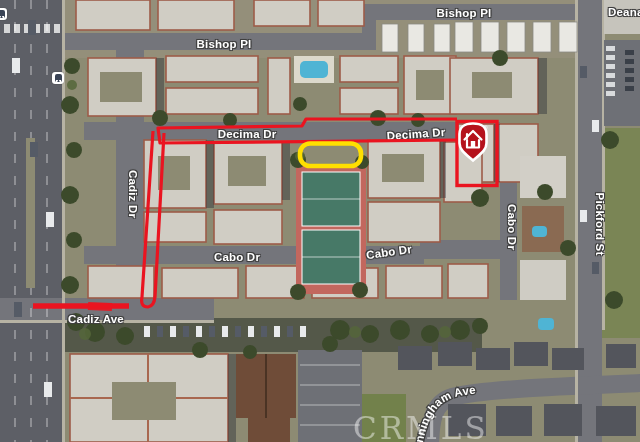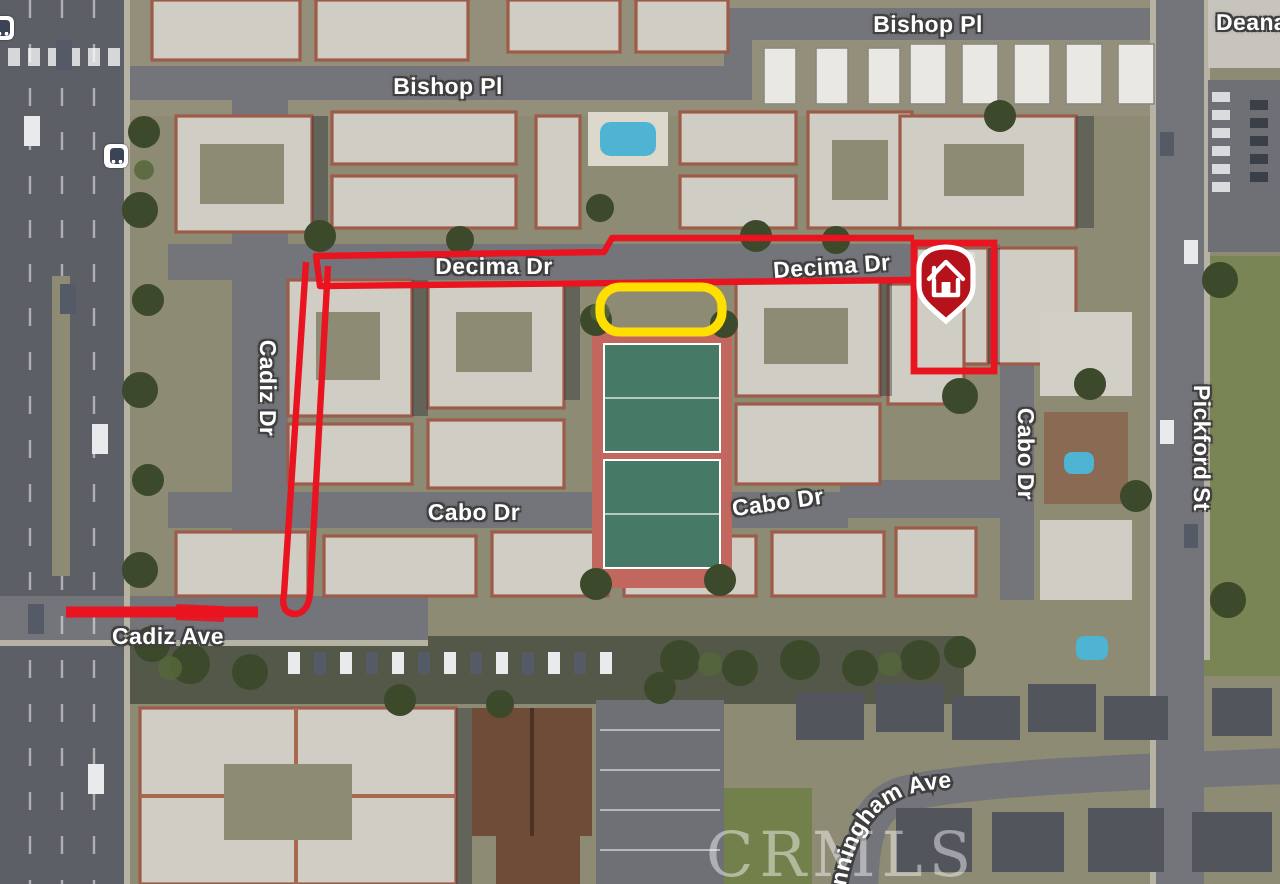--- a/index.html
+++ b/index.html
@@ -291,21 +291,21 @@
   <div class="street-label" style="left:224px;top:44px">Bishop Pl</div>
   <div class="street-label" style="left:464px;top:13px">Bishop Pl</div>
   <div class="street-label no-center" style="left:608px;top:12px">Deana</div>
   <div class="street-label" style="left:247px;top:134px">Decima Dr</div>
   <div class="street-label" style="left:416px;top:134px;--rot:-4deg">Decima Dr</div>
   <div class="street-label" style="left:133px;top:194px;--rot:90deg">Cadiz Dr</div>
   <div class="street-label" style="left:237px;top:257px">Cabo Dr</div>
   <div class="street-label" style="left:389px;top:252px;--rot:-8deg">Cabo Dr</div>
   <div class="street-label" style="left:512px;top:227px;--rot:90deg">Cabo Dr</div>
   <div class="street-label" style="left:600px;top:224px;--rot:90deg">Pickford St</div>
-  <div class="street-label" style="left:84px;top:319px">Cadiz Ave</div>
+  <div class="street-label" style="left:96px;top:319px">Cadiz Ave</div>
 
   <svg class="layer" width="640" height="442" viewBox="0 0 640 442">
     <defs>
       <path id="cunPath" d="M421,459 C423,432 430,408 450,399 C466,392 494,393 524,392"></path>
     </defs>
     <text class="curved-label">
       <textPath href="#cunPath">Cunningham Ave</textPath>
     </text>
   </svg>
 

